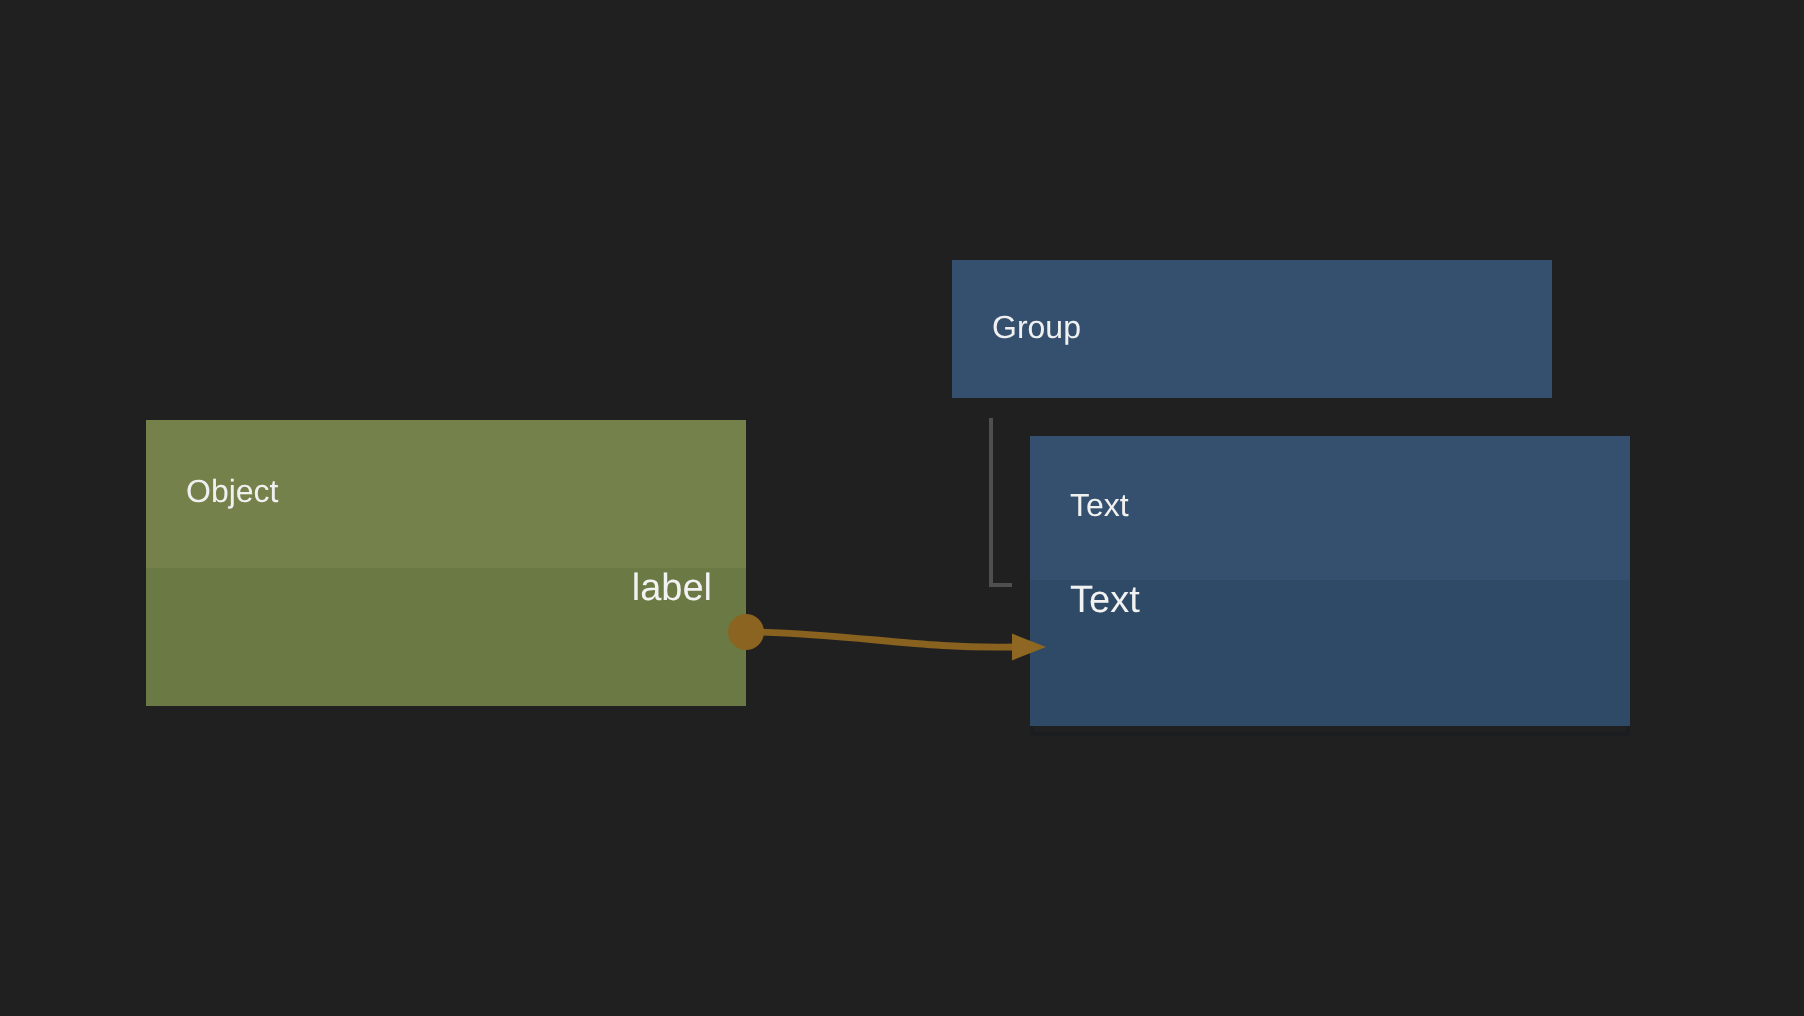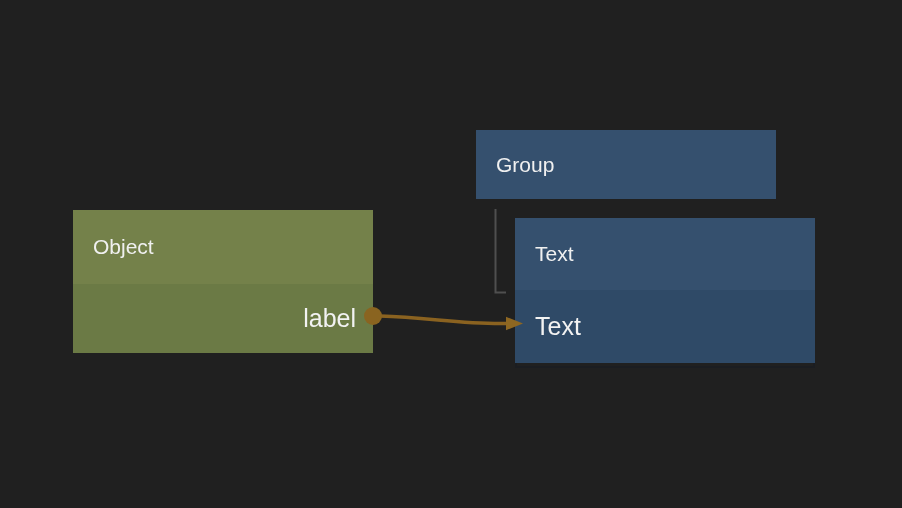--- a/index.html
+++ b/index.html
@@ -20,29 +20,29 @@
     box-sizing: border-box;
     color: #F0F0F0;
   }
   .node-header {
     display: flex;
     align-items: center;
     padding-left: 20px;
     box-sizing: border-box;
   }
   .node-title {
-    font-size: 21px;
+    font-size: 16px;
     font-weight: 400;
     color: #F0F0F0;
   }
   .node-row {
     display: flex;
-    align-items: center;
+    align-items: flex-start;
     box-sizing: border-box;
-    font-size: 25px;
+    font-size: 19px;
     color: #F2F2F2;
   }
   
   .node-object { left: 73px; top: 210px; width: 300px; height: 143px; }
   .node-object .node-header { height: 74px; text-align: right; }
   .node-object .node-row { height: 69px; justify-content: flex-end; padding-right: 17px; }
   
   .node-group { left: 476px; top: 130px; width: 300px; height: 69px; }
   .node-group .node-header { height: 69px; }
   

